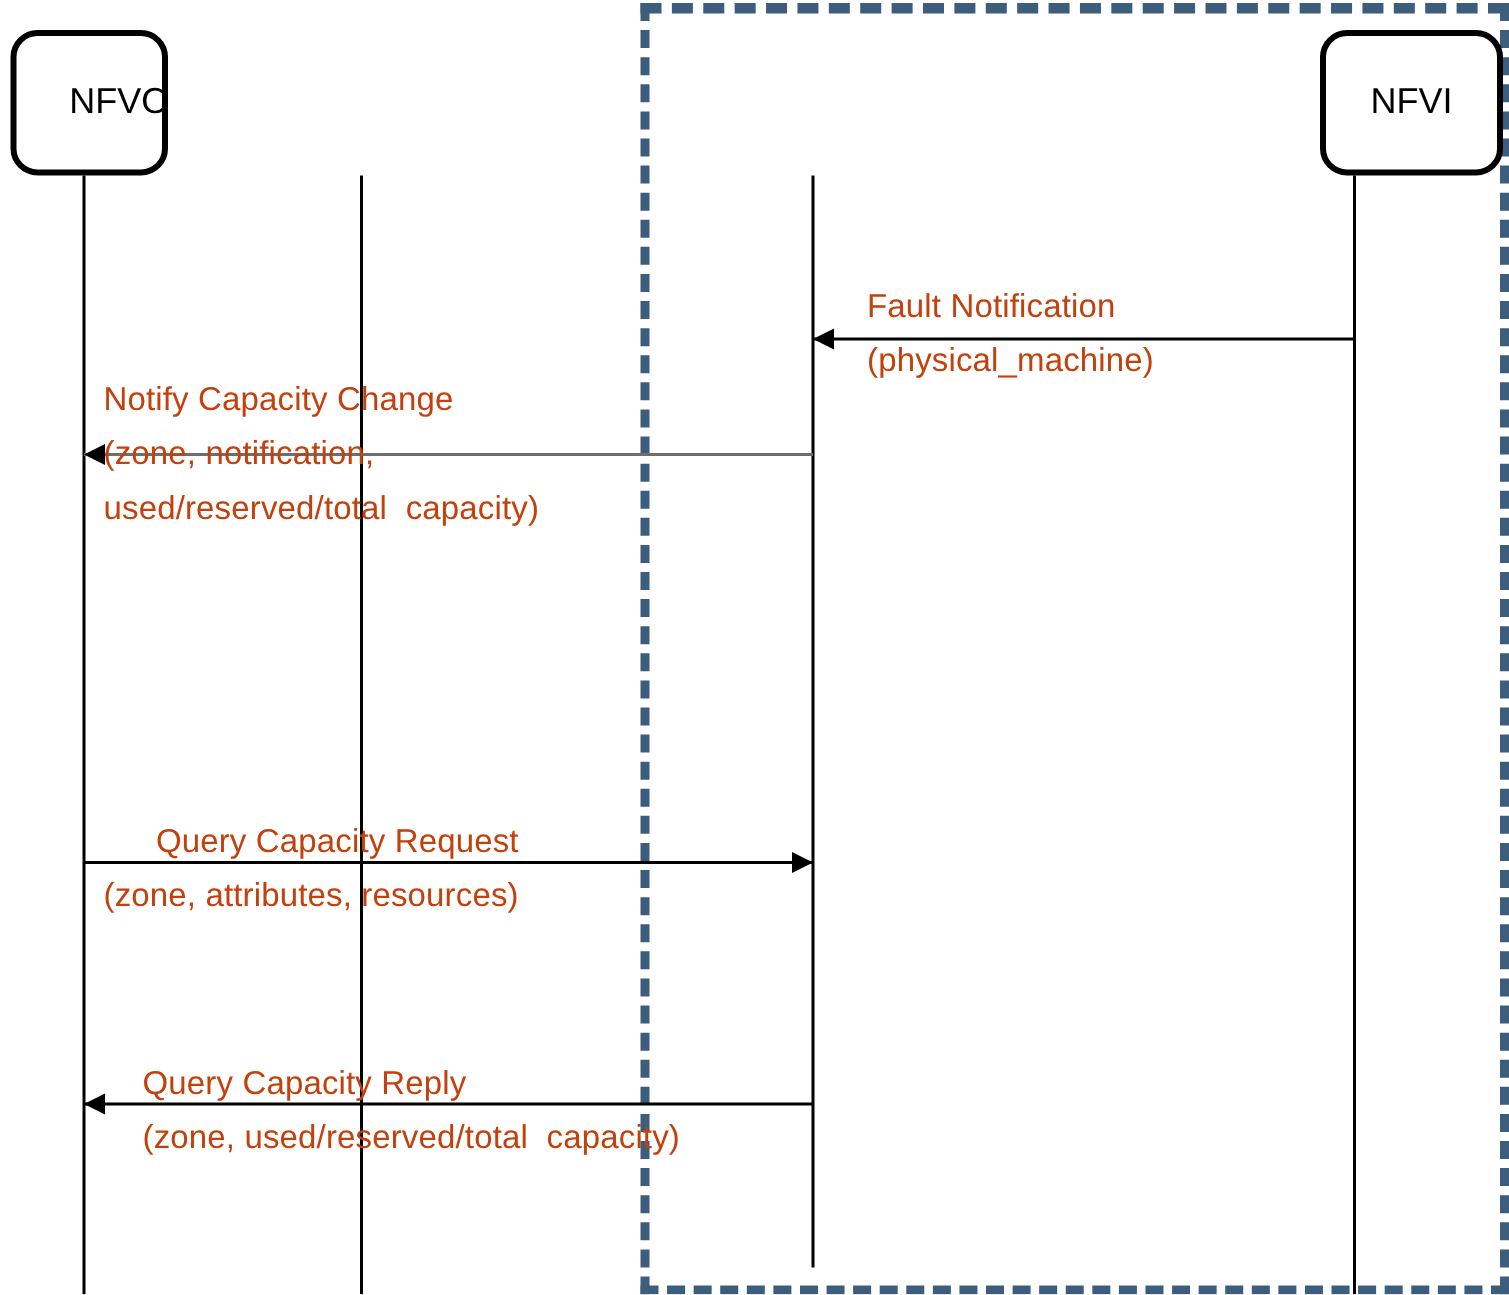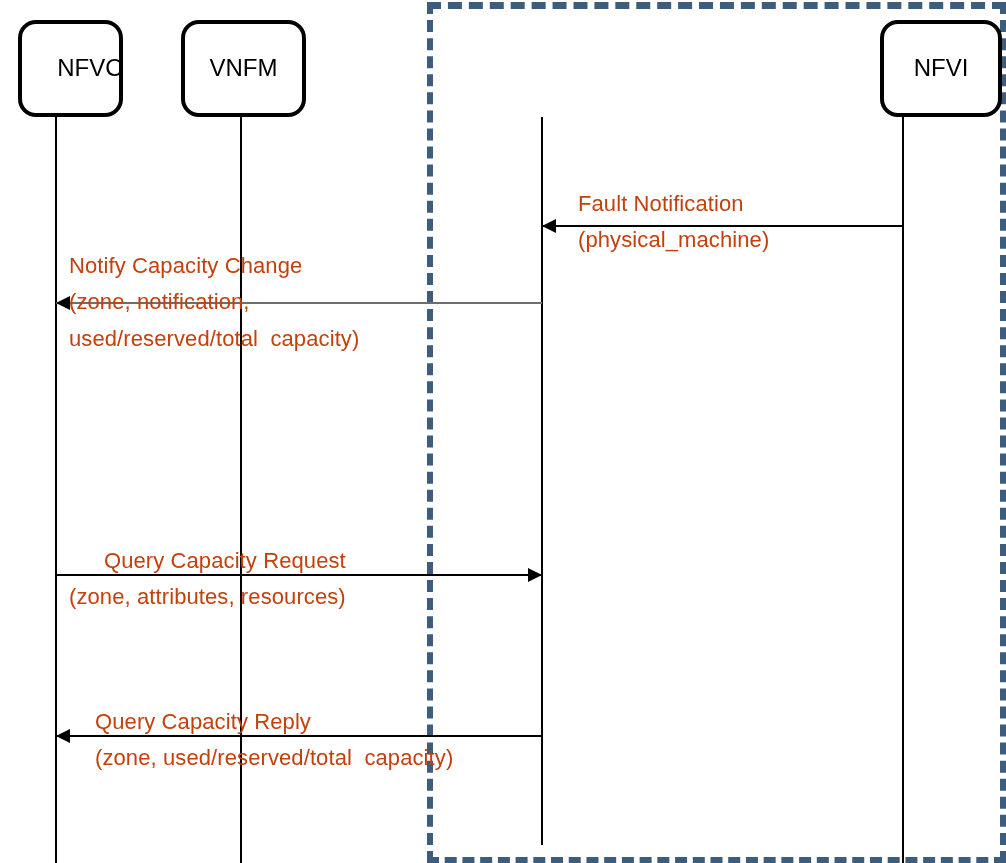--- a/index.html
+++ b/index.html
@@ -86,22 +86,21 @@
 
 <div id="canvas">
 
   <div class="nfvi-region" id="region" style="left: 427px; top: 2px; width: 579px; height: 861px; border-color: rgb(60, 93, 124);"></div>
 
   <div class="lifeline" id="ll-nfvo" style="left: 55px; top: 117px; height: 746px; background: rgb(0, 0, 0);"></div>
   <div class="lifeline" id="ll-vnfm" style="left: 240px; top: 117px; height: 746px; background: rgb(0, 0, 0);"></div>
   <div class="lifeline" id="ll-vim" style="left: 541px; top: 117px; height: 728px; background: rgb(0, 0, 0);"></div>
   <div class="lifeline" id="ll-nfvi" style="left: 902px; top: 117px; height: 746px; background: rgb(0, 0, 0);"></div>
 
-  <div class="participant" id="p-nfvo" style="left: 18px; top: 20px; width: 105px; height: 97px; border-color: rgb(0, 0, 0); padding-left: 40px;">NFVO</div>
-  <div class="participant" id="p-vnfm" style="left: 181px; top: 20px; width: 125px; height: 97px; border-color: rgb(0, 0, 0);">VNFM</div>
+  <div class="participant" id="p-nfvo" style="left: 7px; top: 20px; width: 105px; height: 97px; border-color: rgb(0, 0, 0); padding-left: 40px;">NFVO</div>
   <div class="participant" id="p-nfvi" style="left: 880px; top: 20px; width: 122px; height: 97px; border-color: rgb(0, 0, 0);">NFVI</div>
 
   <div id="messages-layer">
       <div class="msg-line" style="left: 542px; top: 225px; width: 361px; background: rgb(0, 0, 0);"></div>
       <div class="arrowhead left" style="top: 219px; left: 542px; border-right-color: rgb(0, 0, 0);"></div>
       <div class="msg-label" style="left: 578px; top: 186px;">Fault Notification
 (physical_machine)</div>
       <div class="msg-line gray" style="left: 56px; top: 302px; width: 486px; background: rgb(110, 110, 110);"></div>
       <div class="arrowhead left" style="top: 296px; left: 56px; border-right-color: rgb(0, 0, 0);"></div>
       <div class="msg-label" style="left: 69px; top: 248px;">Notify Capacity Change

